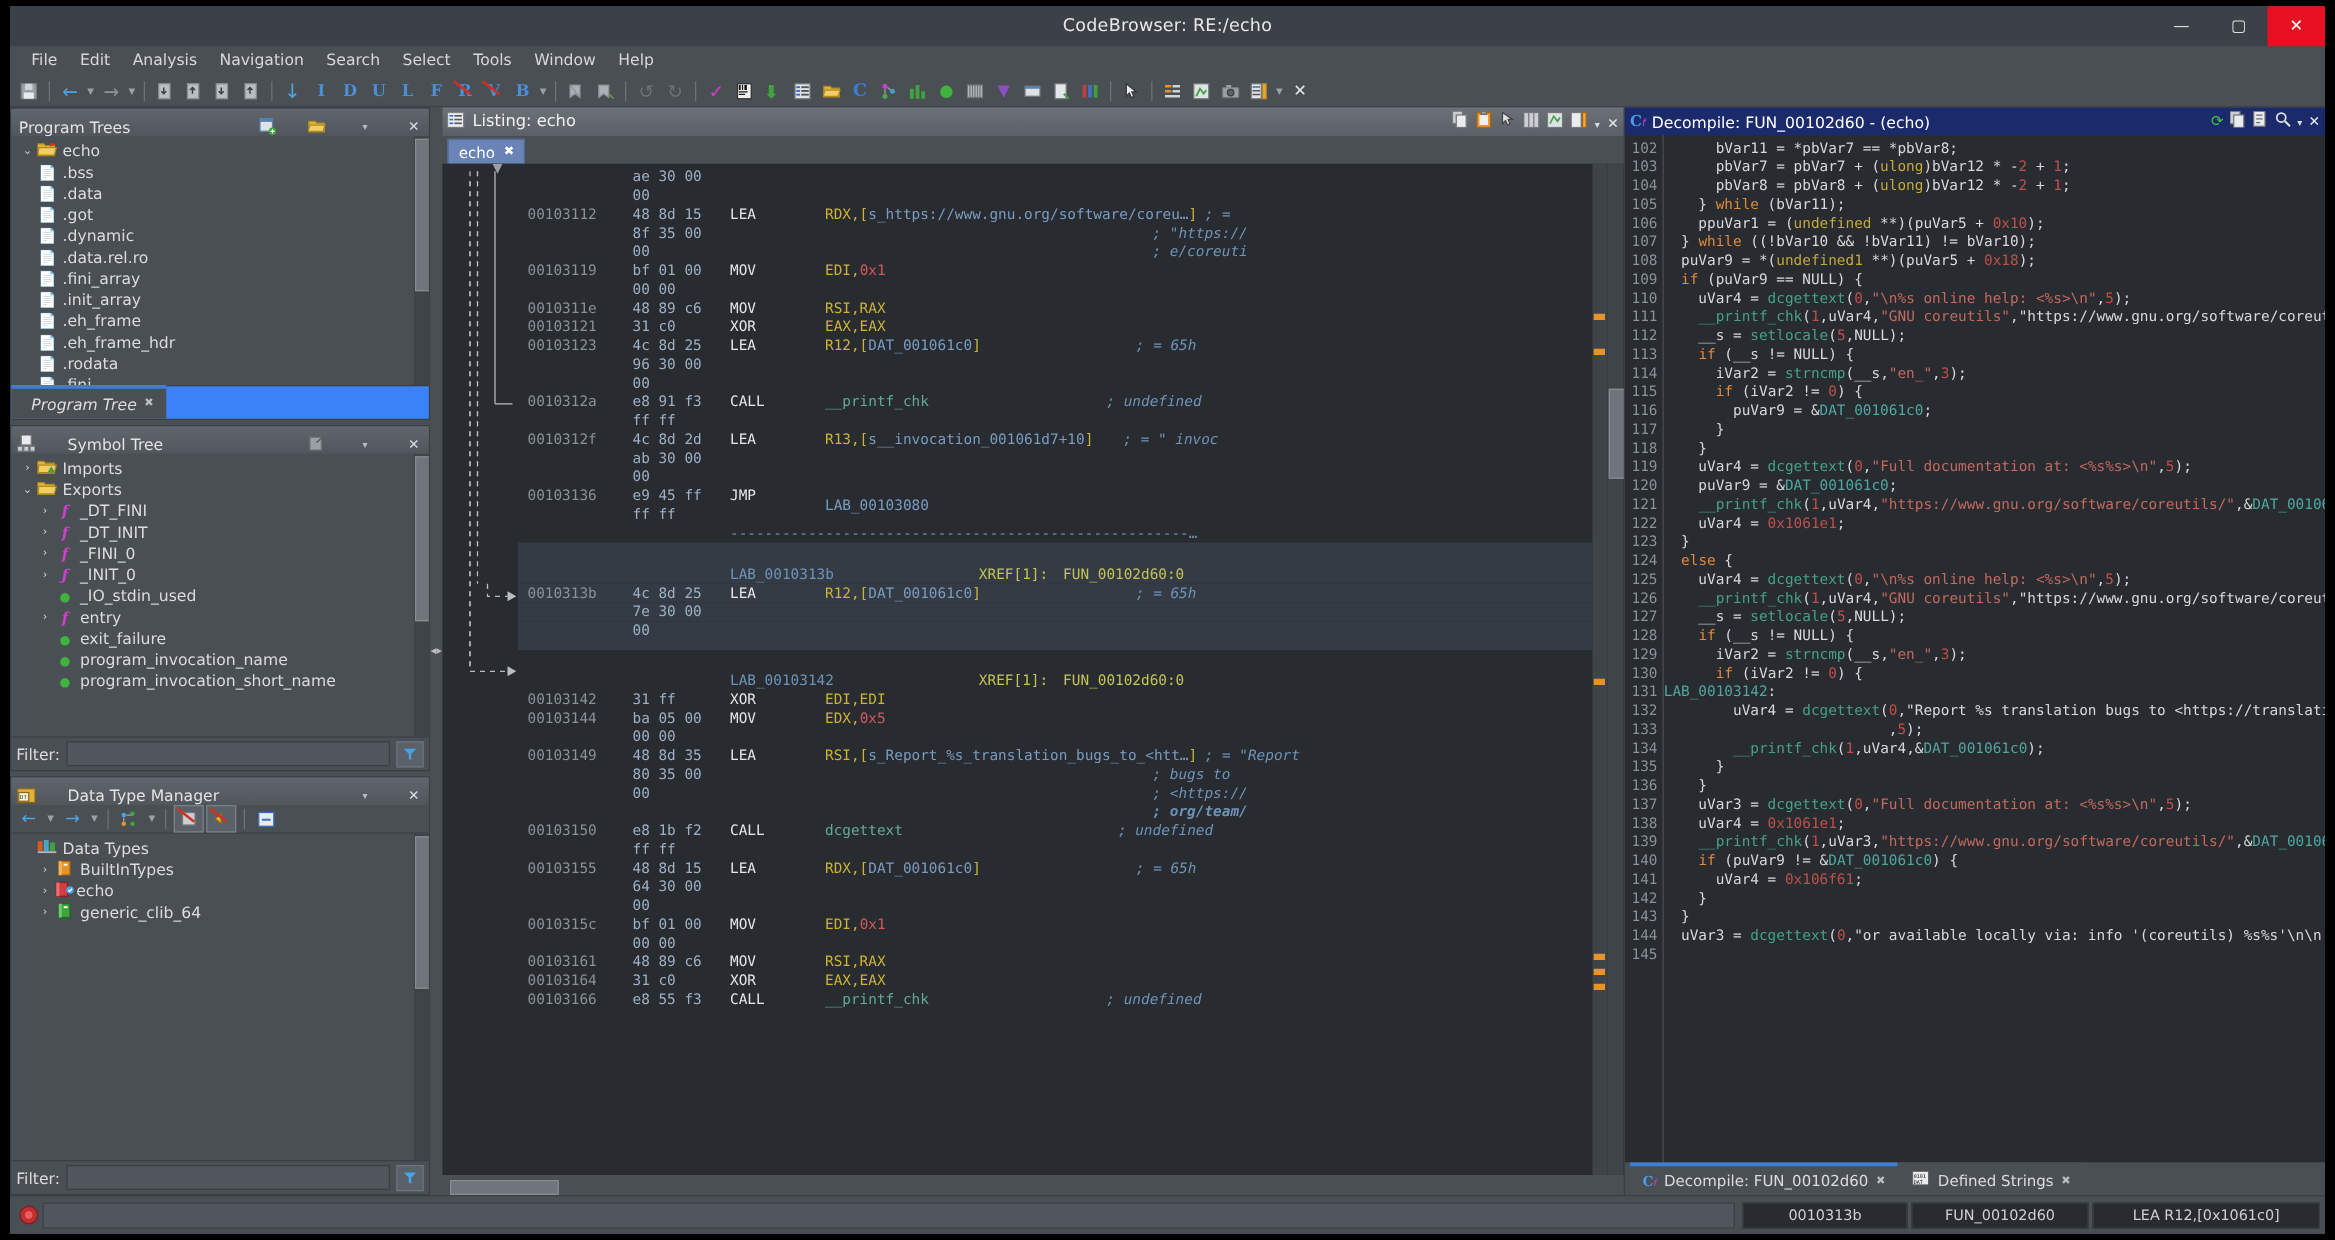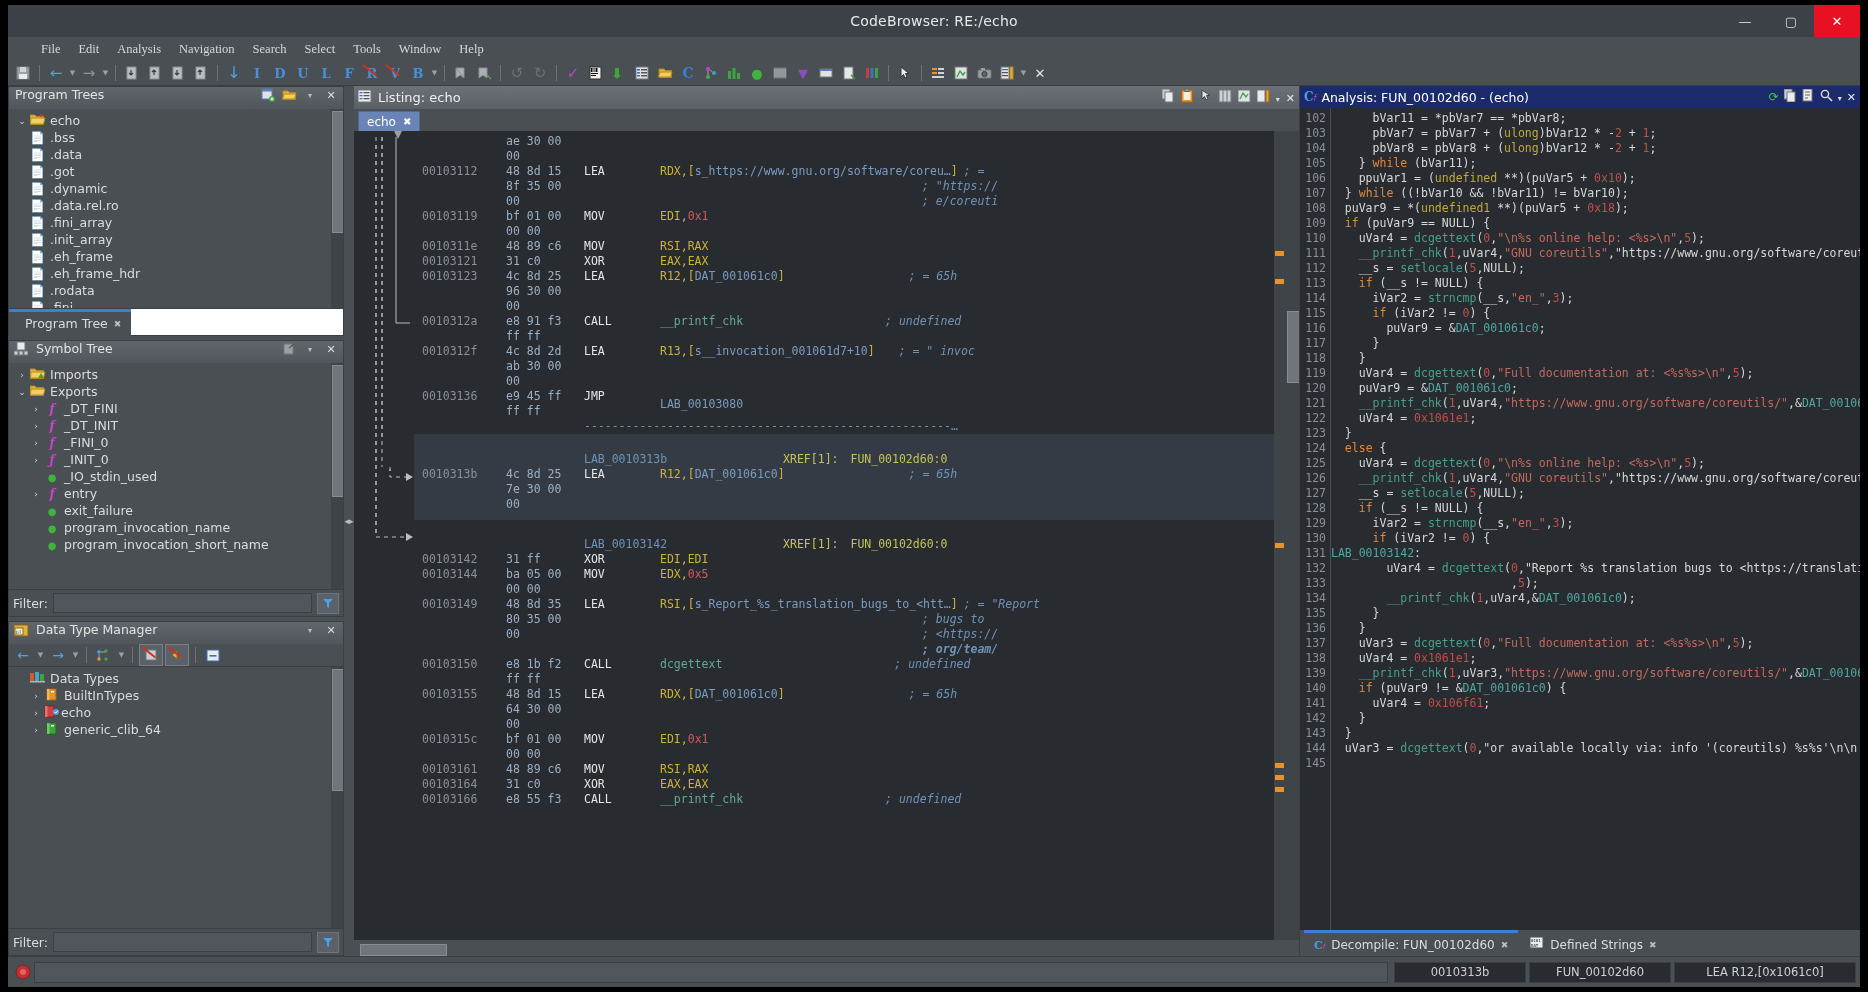--- a/index.html
+++ b/index.html
@@ -7,21 +7,21 @@
   .app{position:absolute;left:8px;top:5px;width:1852px;height:982px;background:#4a4f54;display:flex;flex-direction:column;}
 
   
   .titlebar{height:32px;background:#3c4147;display:flex;align-items:center;position:relative;flex:none;}
   .titlebar .t{flex:1;text-align:center;color:#e8e8e8;font-size:14px;letter-spacing:.2px;}
   .wbtns{position:absolute;right:0;top:0;height:32px;display:flex;}
   .wbtn{width:46px;height:32px;display:flex;align-items:center;justify-content:center;color:#dcdcdc;font-size:13px;}
   .wbtn.close{background:#e81123;color:#fff;}
 
   
-  .menubar{height:24px;background:#4a4f54;display:flex;align-items:center;padding-left:24px;flex:none;font-family:Liberation Serif, serif;}
+  .menubar{height:24px;background:#4a4f54;display:flex;align-items:flex-start;padding-left:8px;flex:none;}
   .menubar span{padding:3px 9px;color:#d8d8d8;font-size:12.5px;}
 
   
   .toolbar{height:24px;background:#4a4f54;display:flex;align-items:center;padding:0 4px;flex:none;gap:1px;border-bottom:1px solid #3a3f44;}
   .tbi{width:22px;height:20px;display:flex;align-items:center;justify-content:center;font-size:12px;}
   .sep{width:1px;height:16px;background:#6d7378;margin:0 4px;}
   .arrowdn{color:#9aa0a6;font-size:7px;width:9px;text-align:center;}
   .navico{color:#4ea3e0;font-size:15px;line-height:1;}
   .navico.grey{color:#8d9399;}
   .navletter{color:#4a90d9;font-family:"DejaVu Serif","Liberation Serif",serif;font-weight:bold;font-size:13px;}
@@ -29,38 +29,38 @@
   .slash:after{content:"";position:absolute;left:2px;top:1px;width:17px;height:2px;background:#d03020;transform:rotate(38deg);transform-origin:left center;}
 
   
   .main{flex:1;display:flex;min-height:0;background:#4a4f54;}
   .leftcol{width:336px;display:flex;flex-direction:column;background:#4a4f54;flex:none;}
   .divv{width:10px;background:#4a4f54;display:flex;align-items:center;justify-content:center;flex:none;}
   .divv i{color:#b8bdc2;font-size:9px;font-style:normal;}
 
   
   .panel{background:#4a4f54;border:1px solid #3a3f44;display:flex;flex-direction:column;min-height:0;}
-  .phead{height:22px;background:#575d63;display:flex;align-items:flex-start;padding:0 4px;gap:5px;flex:none;
+  .phead{height:22px;background:#575d63;display:flex;align-items:flex-end;padding:0 4px;gap:23px;flex:none;
          background:linear-gradient(#60666c,#50565c);}
   .phead .ptitle{flex:1;color:#e3e3e3;font-size:12.5px;font-weight:normal;padding-left:2px;}
   .phead .pico{width:16px;height:16px;display:flex;align-items:center;justify-content:center;font-size:11px;}
   .pbody{flex:1;background:#4a4f54;overflow:hidden;position:relative;min-height:0;}
 
   
   .tree{padding:3px 0 0 0;font-size:12.5px;color:#dcdcdc;}
   .trow{display:flex;align-items:center;height:17px;padding-left:6px;white-space:nowrap;}
   .tw{width:14px;text-align:center;color:#cfd4d8;font-size:9px;flex:none;}
   .ticon{width:18px;text-align:center;flex:none;font-size:12px;}
   .tlabel{padding-left:3px;color:#dcdcdc;}
   .ind1{padding-left:20px;} .ind2{padding-left:34px;}
 
   .scrollbar-v{position:absolute;right:0;top:0;width:12px;bottom:0;background:#3f4449;}
   .scrollbar-v .thumb{position:absolute;left:1px;width:10px;background:#6f757b;border:1px solid #878d93;}
 
-  .tabstrip{height:26px;background:#ffffff;display:flex;align-items:center;flex:none;border-top:1px solid #3a3f44;}
+  .tabstrip{height:26px;background:#3b82f6;display:flex;align-items:flex-end;flex:none;border-top:1px solid #3a3f44;font-style:italic;}
   .ptab{height:24px;display:flex;align-items:center;gap:6px;padding:0 10px 0 16px;color:#dcdcdc;font-size:12.5px;border-top:3px solid #3d7fd6;background:#4a4f54;}
   .ptab .x{color:#b9bec3;font-size:9px;}
 
   .filterbar{height:26px;display:flex;align-items:center;gap:5px;padding:0 4px;background:#4a4f54;flex:none;border-top:1px solid #3a3f44;}
   .filterbar label{color:#dcdcdc;font-size:12.5px;}
   .filterbar .fin{flex:1;height:18px;background:#50565c;border:1px solid #3a3f44;}
   .filterbar .fbtn{width:20px;height:19px;background:#5b6168;border:1px solid #6e747a;display:flex;align-items:center;justify-content:center;color:#4aa3e8;font-size:11px;}
 
   .dtmtoolbar{height:22px;background:#4a4f54;display:flex;align-items:center;padding:0 3px;gap:2px;flex:none;border-bottom:1px solid #3a3f44;}
 
@@ -937,21 +937,21 @@
       <div class="lbottom">
         <div class="hscroll"></div>
       </div>
     </div>
 
     <div class="right">
       <div class="dhead">
         <span class="pico">
           <span style="color:#4a9ae8;font-weight:bold;font-family:'DejaVu Serif',serif;font-size:12px;">C</span><span style="color:#d040d0;font-size:8px;font-style:italic;">f</span>
         </span>
-        <span class="dtitle">Analysis: FUN_00102d60 -  (echo)</span>
+        <span class="dtitle">Decompile: FUN_00102d60 -  (echo)</span>
         <span class="pico"><span style="color:#3fc83f;font-size:12px;">⟳</span></span>
         <span class="pico">
           <svg width="13" height="13" viewBox="0 0 13 13">
               <rect x="0" y="0" width="8" height="10" fill="#c9cfd4" stroke="#777"></rect>
               <rect x="3" y="3" width="8" height="10" fill="#e8ecef" stroke="#777"></rect>
             </svg>
         </span>
         <span class="pico">
           <svg width="13" height="13" viewBox="0 0 13 13">
               <rect x="1" y="0" width="9" height="12" fill="#e8ecef" stroke="#777"></rect>

